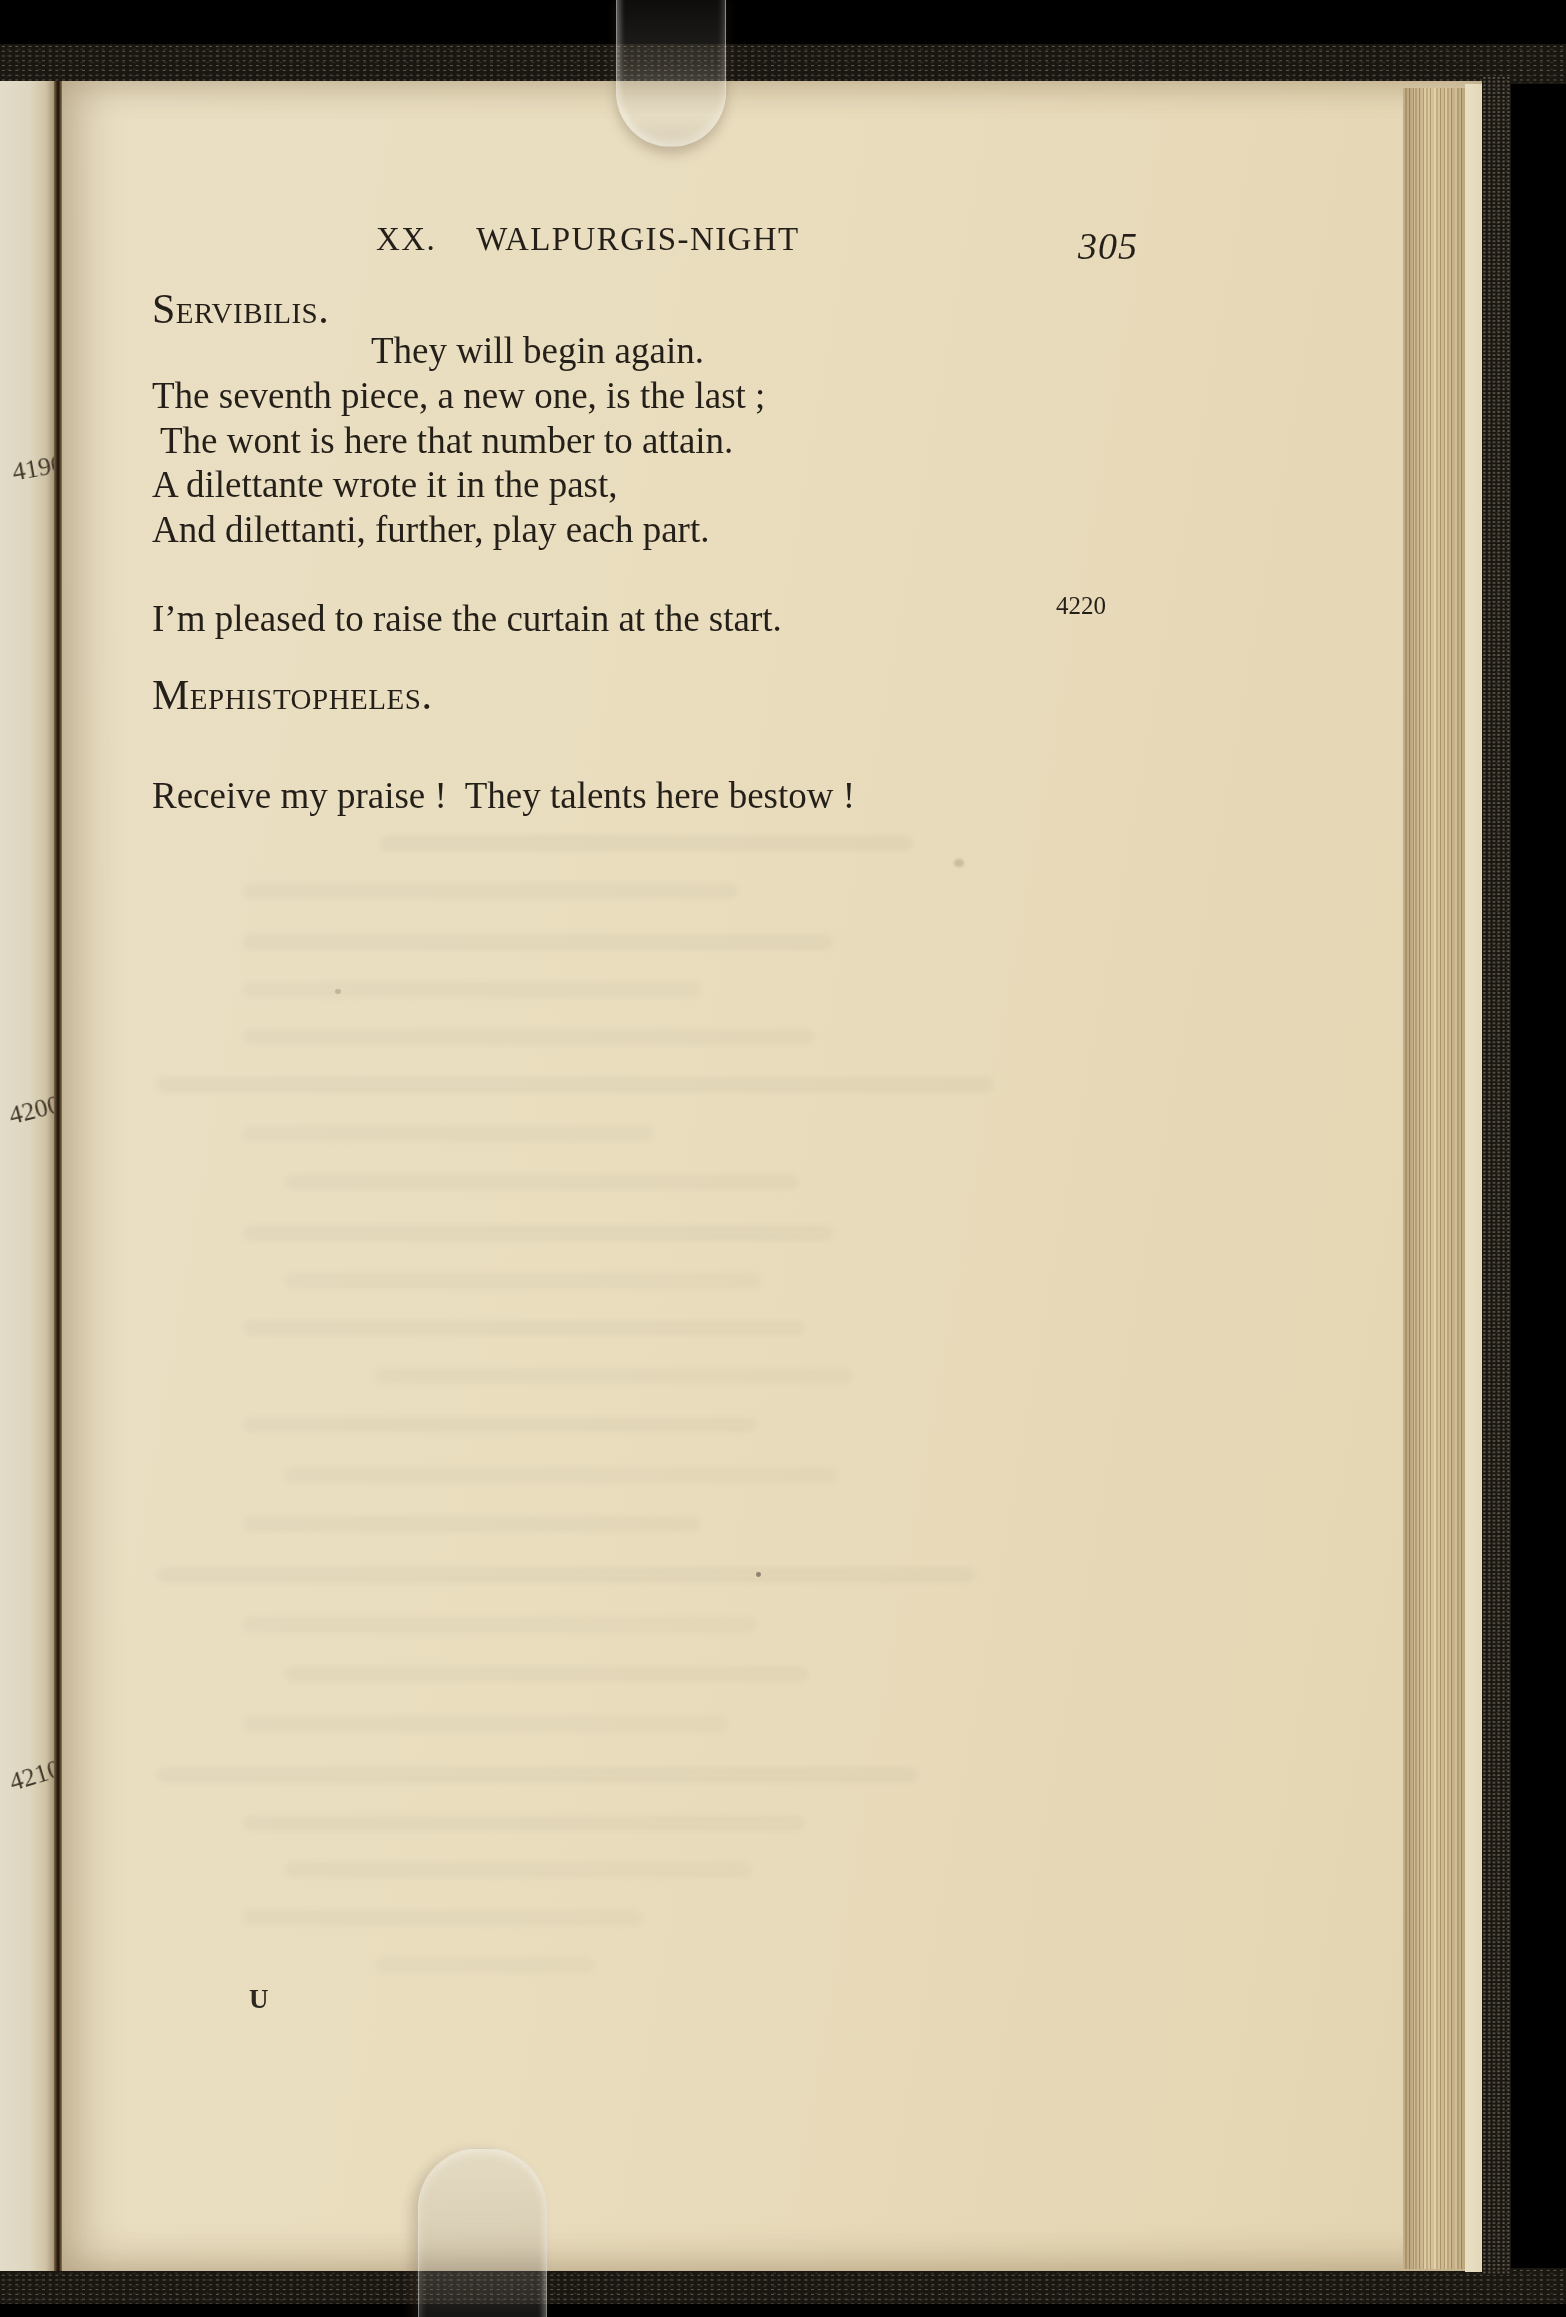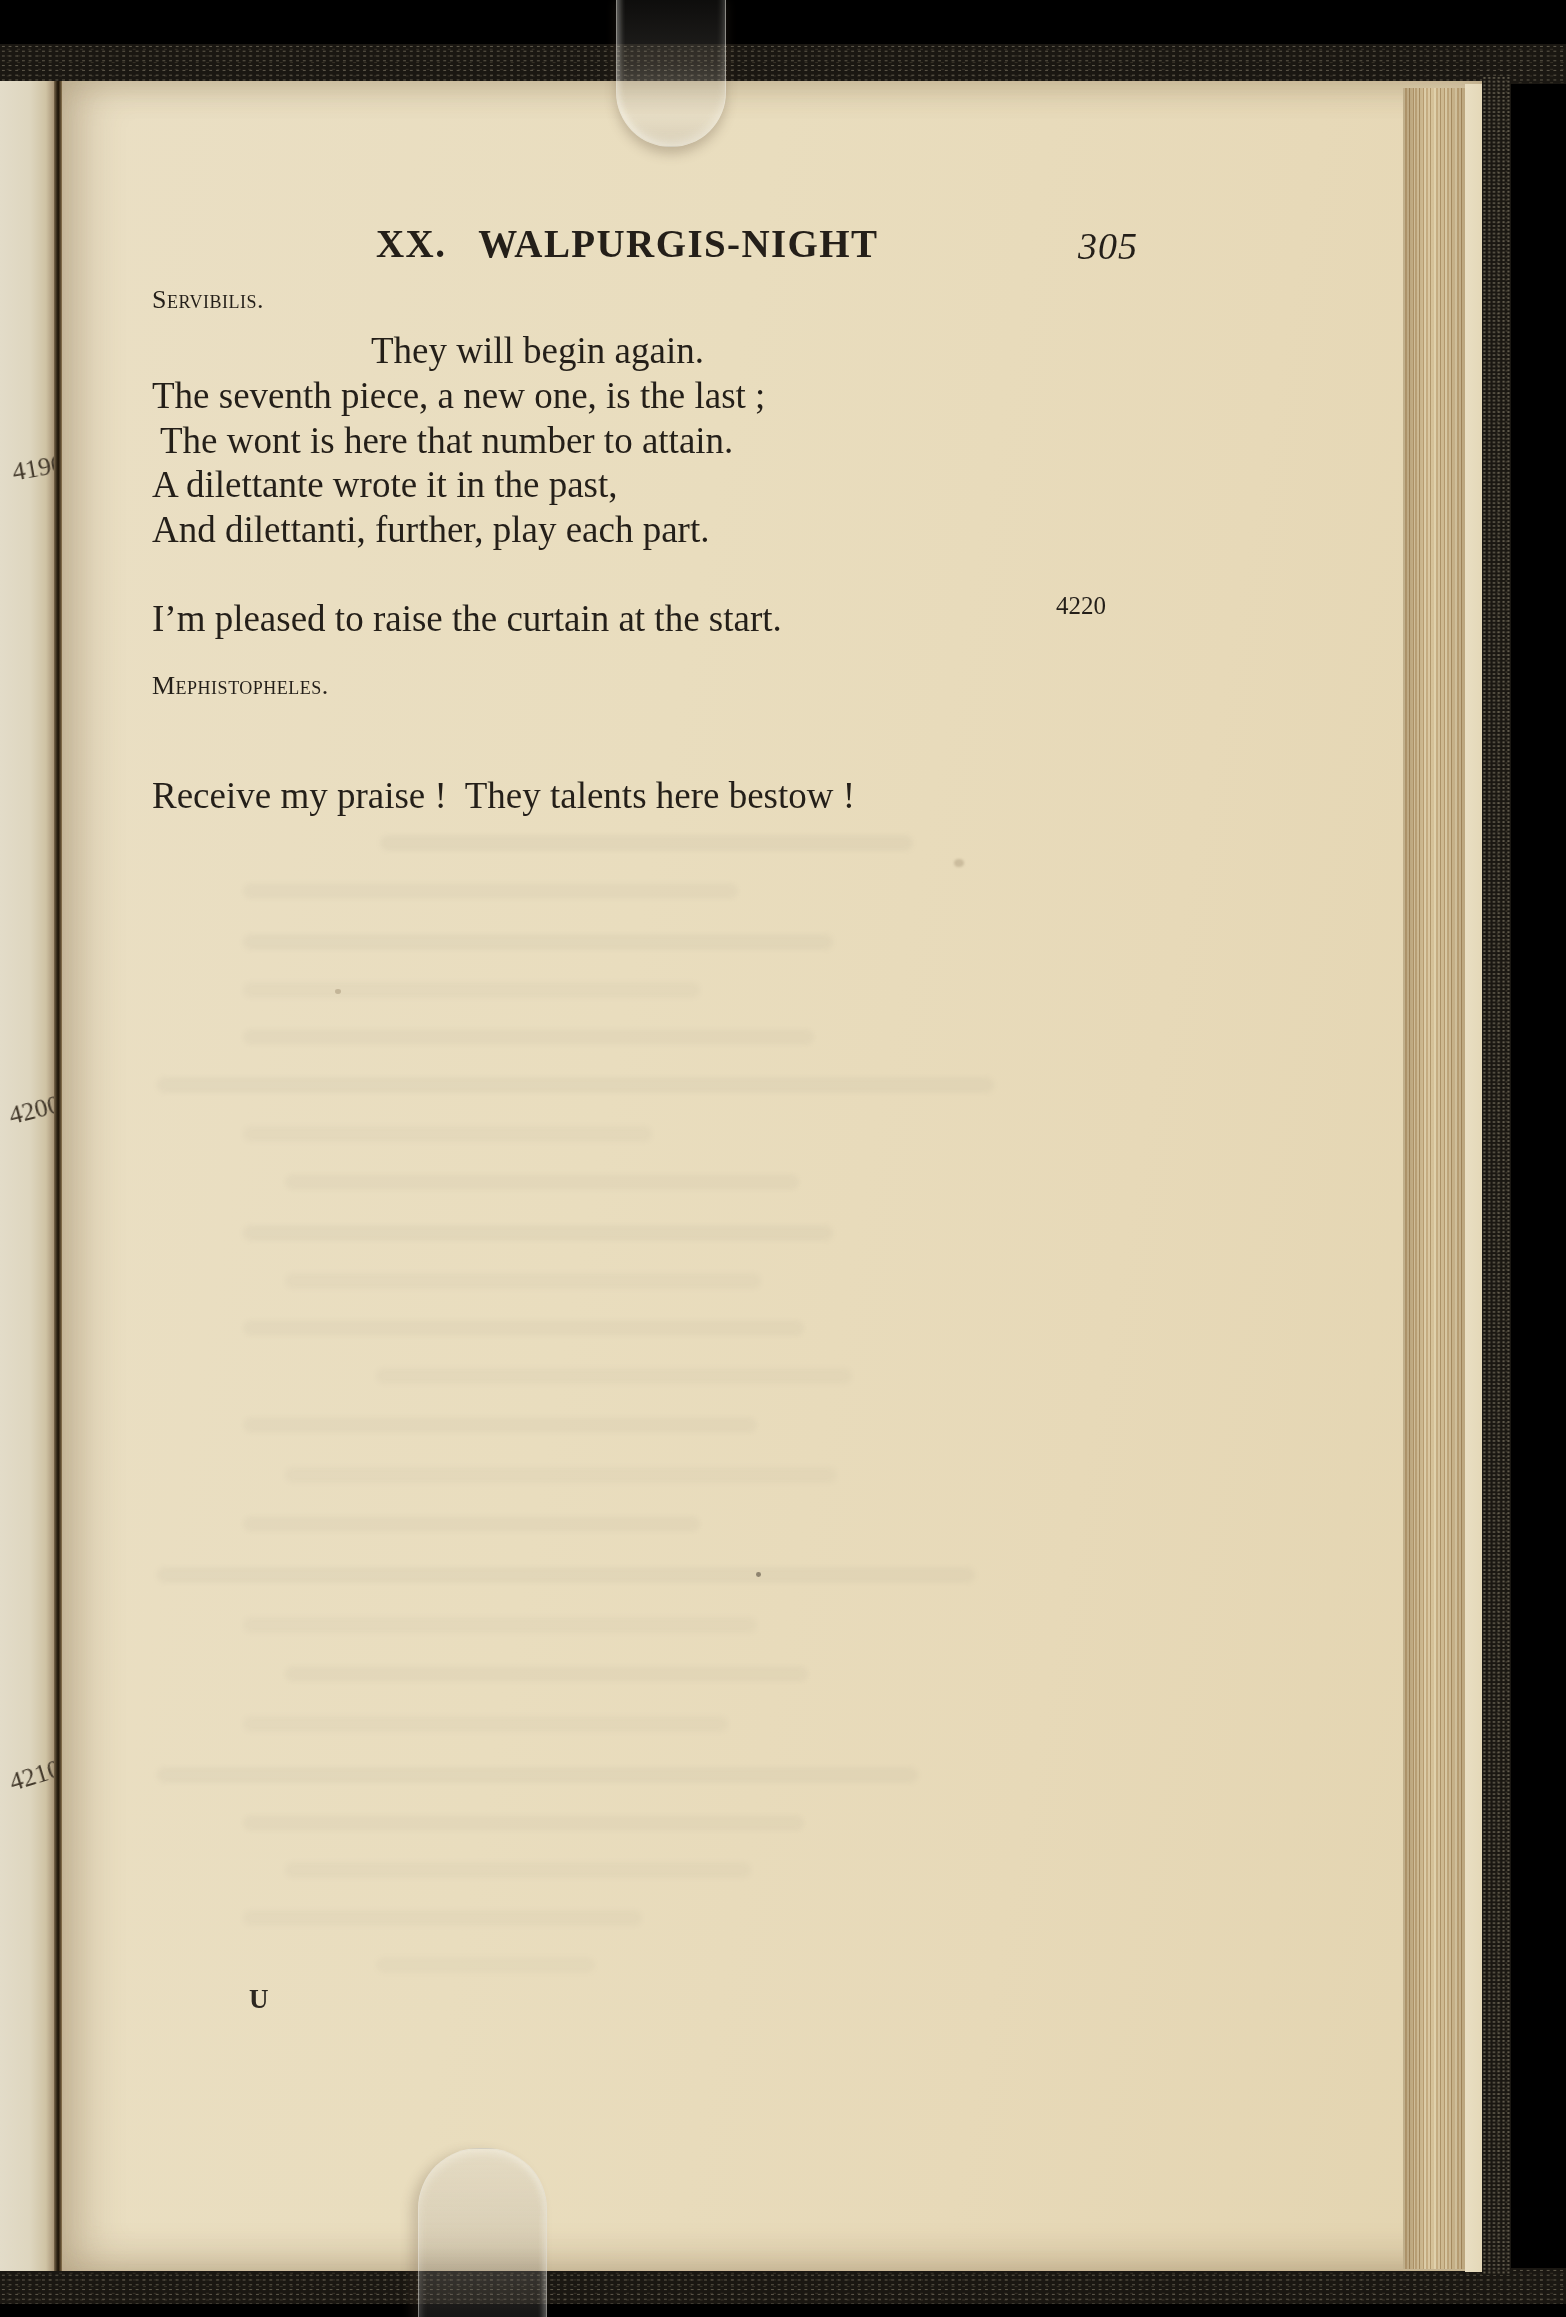--- a/index.html
+++ b/index.html
@@ -62,23 +62,23 @@
     background:linear-gradient(to right,rgba(90,65,35,0.25),rgba(255,245,220,0.10) 45%,rgba(90,65,35,0.18));
   }
   .fore-edge-strip{
     position:absolute;left:1465px;top:84px;width:17px;height:2188px;
     background:linear-gradient(to right,#e9dfc3,#e4d8b8);
   }
   
   .ink{color:#241f19;}
   .content{position:absolute;inset:0;}
   .abs{position:absolute;white-space:pre;}
-  .header-row{display:flex;gap:32px;font-size:39px;font-weight:700;letter-spacing:1.4px;}
+  .header-row{display:flex;gap:40px;font-size:33px;font-weight:400;letter-spacing:1.4px;}
   .pagenum{font-size:38px;letter-spacing:1px;font-style:italic;}
-  .speaker{font-variant:small-caps;font-size:26px;letter-spacing:0.5px;}
+  .speaker{font-variant:small-caps;font-size:42px;letter-spacing:0.5px;}
   .vline{font-size:37px;line-height:45px;}
   .linenum{font-size:25px;}
   .margin-num{
     font-size:26px;color:#43392b;filter:blur(0.4px);
     transform-origin:left top;
   }
   .sig{font-size:27px;font-weight:700;color:#2c2720;letter-spacing:1px;}
   
   .ghost{position:absolute;inset:0;pointer-events:none;}
   .gl{

